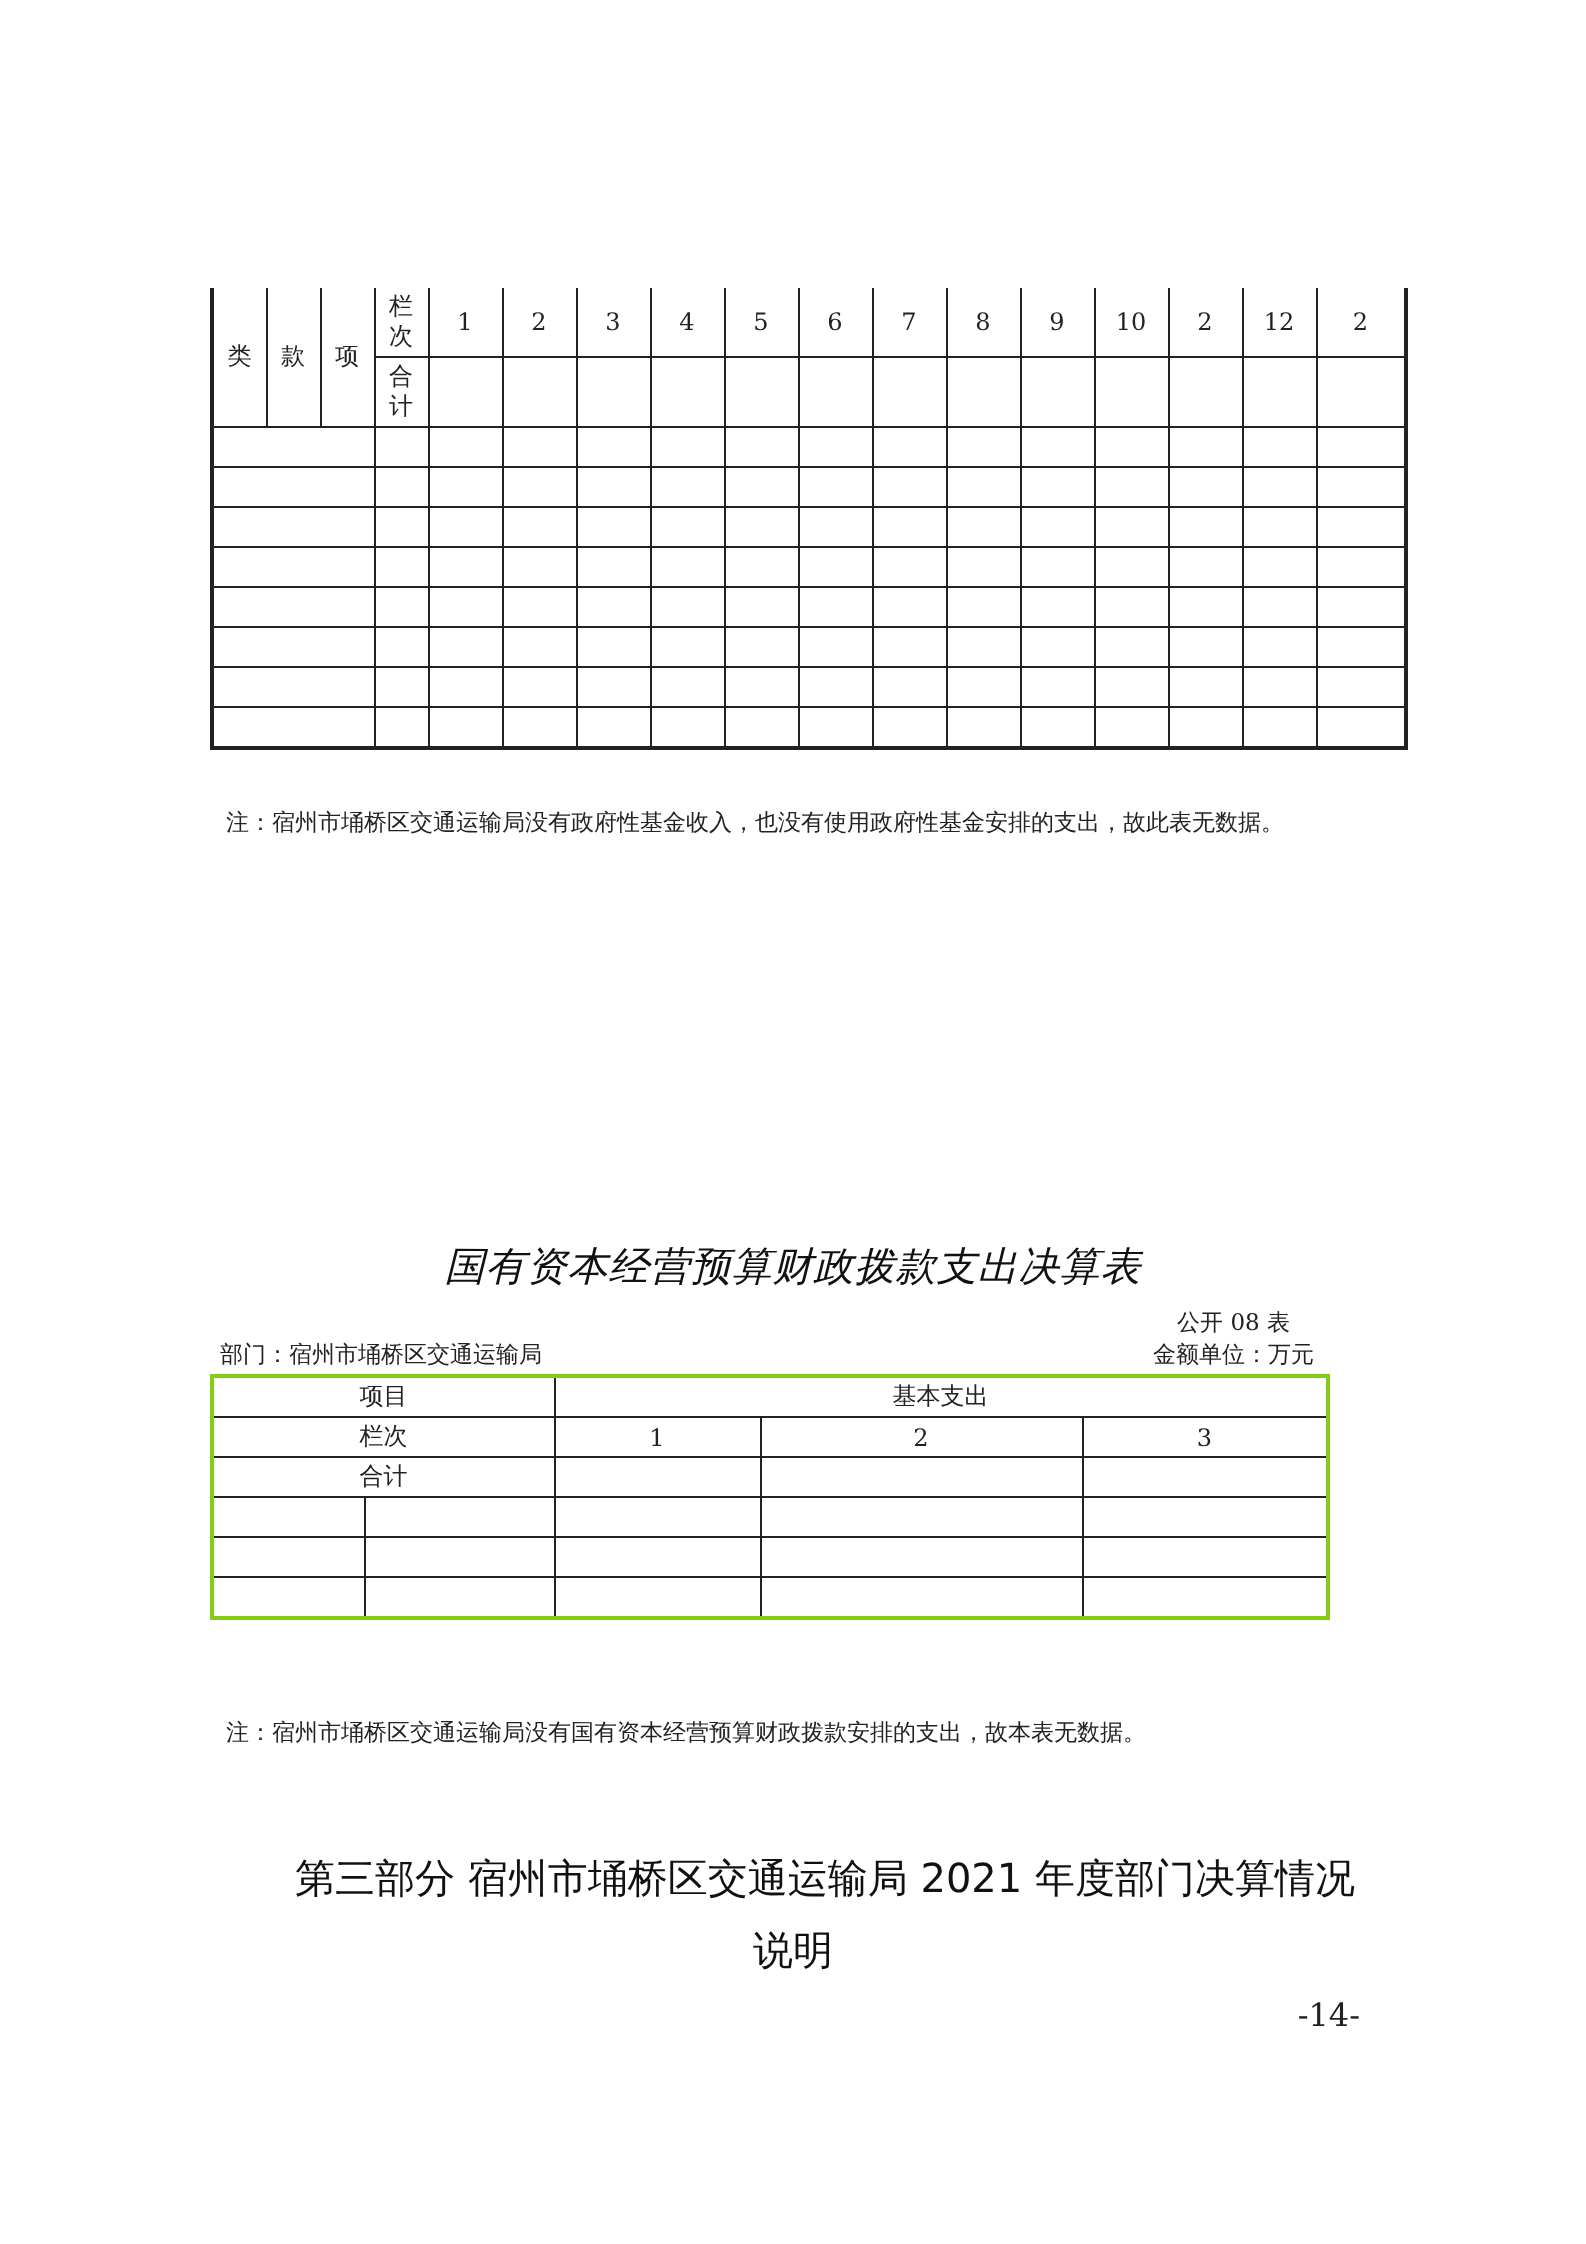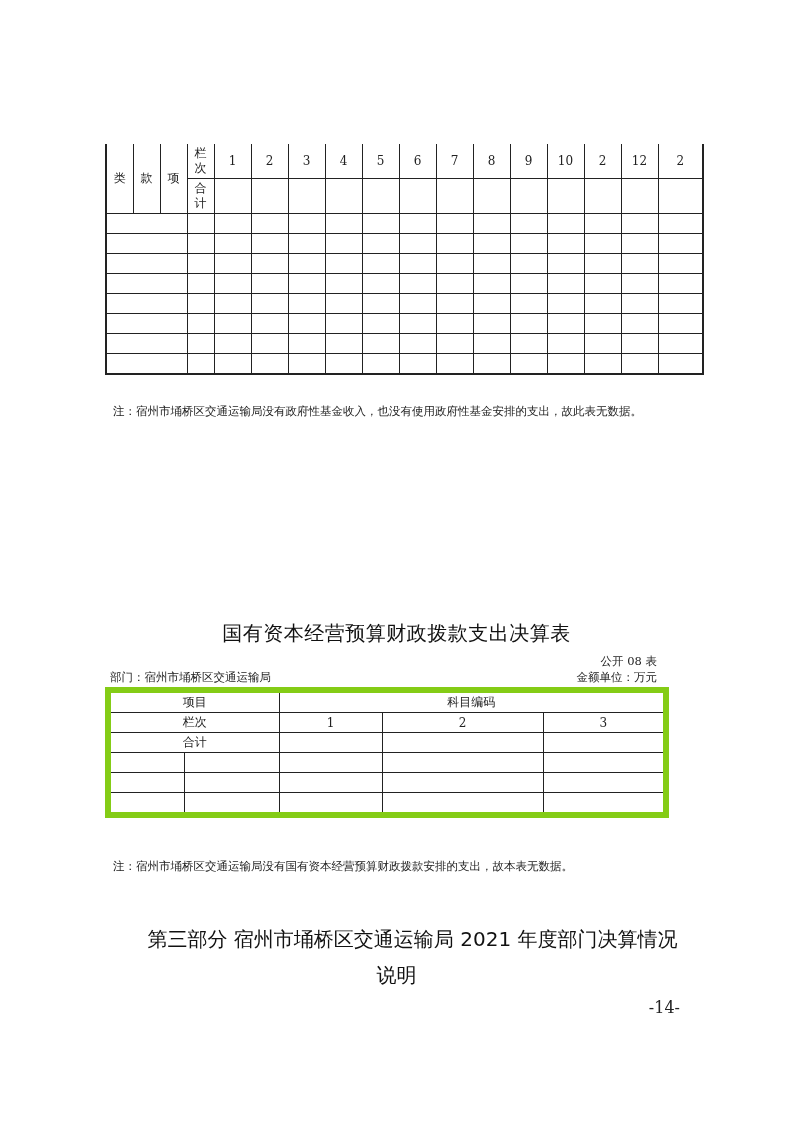--- a/index.html
+++ b/index.html
@@ -15,26 +15,26 @@
     #t1 td { height: 19px; }
     #t1 .hdr-top td { border-top: none; height: 34px; }
     #t1 .hdr-top td.cat { border-top: none; }
     #t1 .hdr-sub td { height: 34px; }
     #t1 .vtext { line-height: 16px; font-family: "DejaVu Sans", sans-serif; font-size: 12px; }
     #t1 .cat { font-family: "DejaVu Sans", sans-serif; font-size: 12px; }
 
     .note { font-family: Liberation Serif, serif; font-size: 11.5px; color: #222; white-space: nowrap; }
 
     .title2 { left: 0; width: 793px; top: 620px; text-align: center;
-      font-family: "DejaVu Sans", sans-serif; font-size: 20px; color: #111; letter-spacing: 0.5px; }
+      font-family: "DejaVu Sans", sans-serif; font-size: 20px; color: #111; letter-spacing: 0.5px; font-style: italic; }
 
     .meta { font-family: "DejaVu Serif", serif; font-size: 11.5px; color: #222; white-space: nowrap; }
 
     
-    #t2 { left: 105px; top: 687px; width: 558px; border: 6px solid #84cc16; }
+    #t2 { left: 105px; top: 687px; width: 558px; border: 2px solid #84cc16; }
     #t2 td { height: 19px; font-family: "DejaVu Sans", sans-serif; }
     #t2 .tall td { height: 38px; }
     #t2 .num { font-family: "DejaVu Serif", serif; }
 
     .section { left: 0; width: 793px; text-align: center; font-family: "DejaVu Sans", sans-serif;
       font-size: 20px; color: #111; }
     .pageno { right: 113px; top: 998px; font-family: "DejaVu Serif", serif; font-size: 16px; color: #222; text-align: right; }
   </style>
 </head>
 <body>
@@ -232,36 +232,36 @@
         <td></td>
         <td></td>
         <td></td>
       </tr>
     </tbody>
 </table>
 
 <div class="abs note" style="left:113px; top:404px;">注：宿州市埇桥区交通运输局没有政府性基金收入，也没有使用政府性基金安排的支出，故此表无数据。</div>
 
 <div class="abs title2">国有资本经营预算财政拨款支出决算表</div>
-<div class="abs meta" style="right:136px; top:654px;">公开 08 表</div>
+<div class="abs meta" style="right:148px; top:654px;">公开 08 表</div>
 <div class="abs meta" style="left:110px; top:670px;">部门：宿州市埇桥区交通运输局</div>
 <div class="abs meta" style="right:136px; top:670px;">金额单位：万元</div>
 
 <table id="t2">
   <colgroup>
     <col style="width:76px">
       <col style="width:95px">
       <col style="width:103px">
       <col style="width:161px">
       <col style="width:123px">
   </colgroup>
   <tbody>
       <tr>
     <td colspan="2">项目</td>
-    <td colspan="3">科目编码</td>
+    <td colspan="3">基本支出</td>
   </tr>
   <tr>
     <td colspan="2">栏次</td>
     <td class="num">1</td>
     <td class="num">2</td>
     <td class="num">3</td>
   </tr>
   <tr>
     <td colspan="2">合计</td>
     <td></td>

